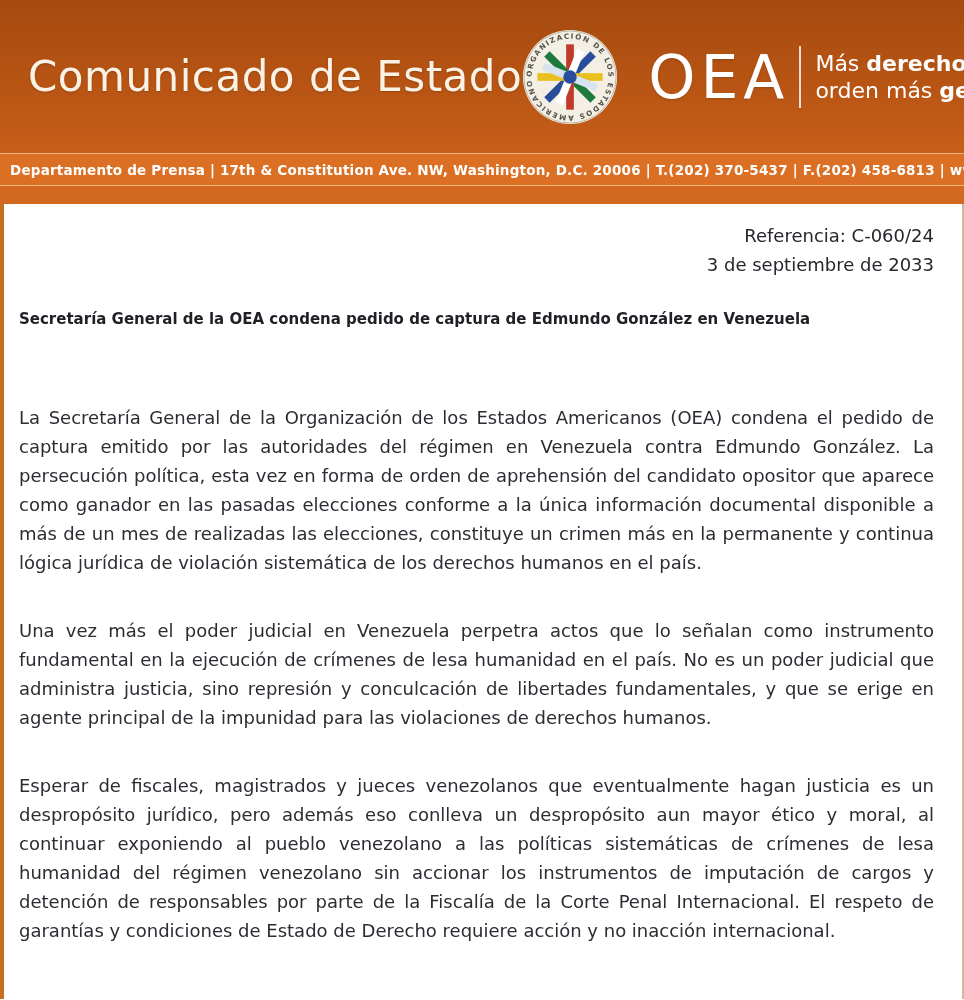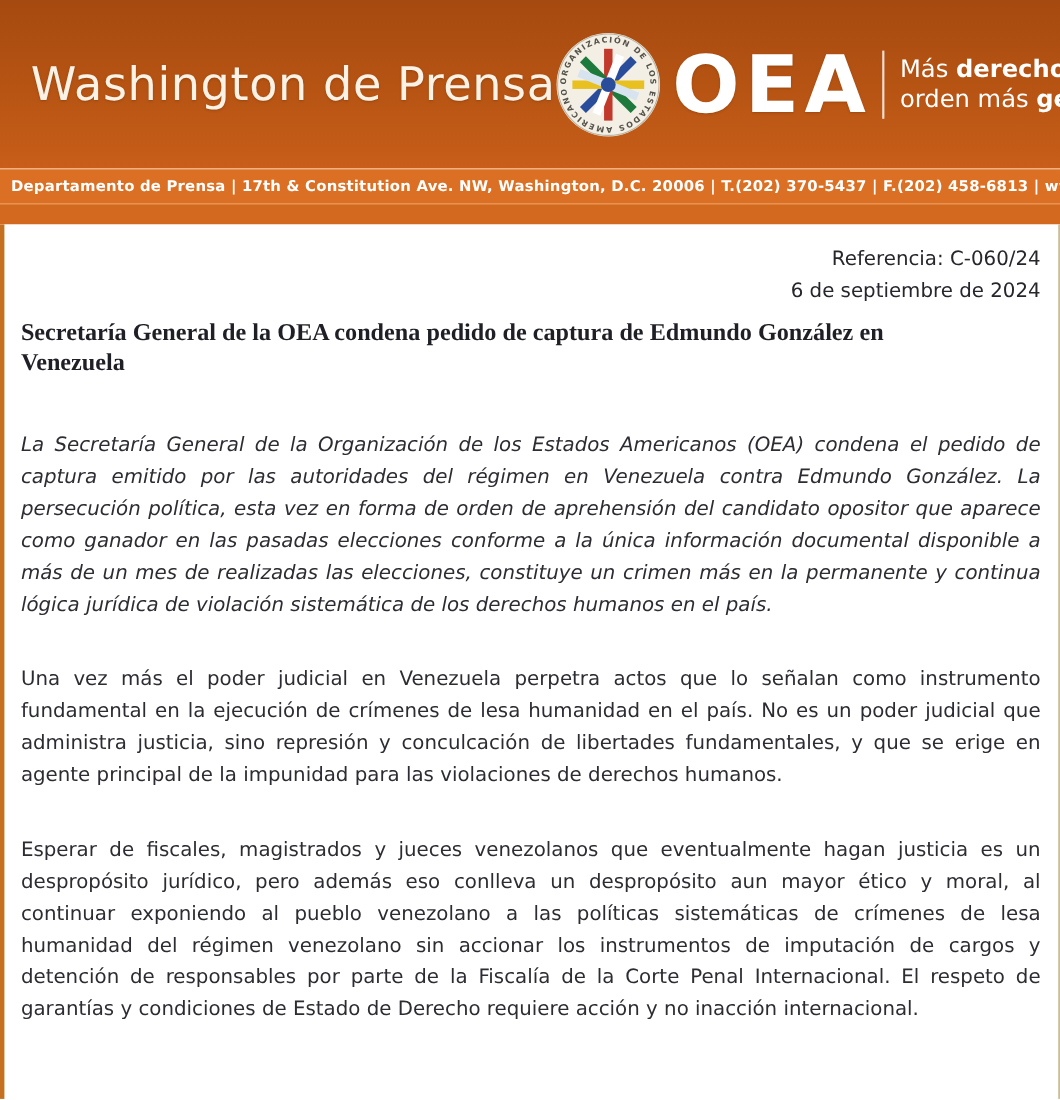--- a/index.html
+++ b/index.html
@@ -14,22 +14,22 @@
     padding:0 38px 0 28px;
   }
   .page-title{
     color:#fbf2e6; font-size:42px; font-weight:400; letter-spacing:0.5px;
     text-shadow:0 1px 2px rgba(90,40,0,.35);
     white-space:nowrap;
   }
   .logo-cluster{ display:flex; align-items:center; }
   .seal{ width:96px; height:96px; flex:0 0 auto; margin-right:10px; }
   .oea-text{
-    color:#ffffff; font-size:72px; font-weight:700; letter-spacing:5px;
-    line-height:1; text-shadow:0 1px 2px rgba(90,40,0,.3);
+    color:#ffffff; font-size:60px; font-weight:400; letter-spacing:5px;
+    line-height:1; text-shadow:0 1px 2px rgba(90,40,0,.3);margin-left:20px;
   }
   .logo-divider{
     width:2px; height:62px; background:rgba(255,255,255,.8);
     margin:0 14px 0 10px;
   }
   .tagline{ color:#ffffff; font-size:22px; line-height:27px; white-space:nowrap; }
   .tagline .bold{ font-weight:700; }
 
   
   .infobar{
@@ -43,40 +43,40 @@
     white-space:nowrap;
   }
   .infobar-strip{ height:18px; background:#d2691e; }
 
   
   .doc{
     background:#ffffff;
     border-left:4px solid #c4701f;
     border-right:2px solid #cbbc9b;
     min-height:795px;
-    padding:17px 16px 0 15px;
+    padding:17px 28px 0 15px;
     color:#2c2c33;
     font-size:18px;
   }
   .ref-block{ text-align:right; line-height:29px; color:#26262d; }
   .headline{
-    margin-top:9px; font-weight:700; font-size:22px; line-height:27px;
-    color:#1f1f26; max-width:860px;font-family:Liberation Serif, serif;
+    margin-top:27px; font-weight:700; font-size:15px; line-height:27px;
+    color:#1f1f26; max-width:860px;
   }
   .para{
     margin-top:39px; text-align:justify; line-height:29px;
   }
-  .para.first{ margin-top:48px;font-style:italic; }
+  .para.first{ margin-top:70px; }
 </style>
 </head>
 <body>
 
 <header class="header">
   <div class="header-main">
-    <div class="page-title">Washington de Prensa</div>
+    <div class="page-title">Comunicado de Estado</div>
 
     <div class="logo-cluster">
       <svg class="seal" viewBox="0 0 100 100" aria-hidden="true">
         <circle cx="50" cy="50" r="49" fill="#f3efe4"></circle>
         <circle cx="50" cy="50" r="48" fill="none" stroke="#b9b3a2" stroke-width="1"></circle>
         <defs>
           <path id="ringpath" d="M50,50 m-40,0 a40,40 0 1,1 80,0 a40,40 0 1,1 -80,0"></path>
         </defs>
         <text font-size="7.5" fill="#55524a" letter-spacing="1.5" font-weight="700">
           <textPath href="#ringpath">ORGANIZACIÓN DE LOS ESTADOS AMERICANOS</textPath>
@@ -109,21 +109,21 @@
 
   <div class="infobar">
     <div class="infobar-text">Departamento de Prensa | 17th &amp; Constitution Ave. NW, Washington, D.C. 20006 | T.(202) 370-5437 | F.(202) 458-6813 | www.oas.org</div>
     <div class="infobar-strip"></div>
   </div>
 </header>
 
 <main class="doc">
   <div class="ref-block">
     <div>Referencia: C-060/24</div>
-    <div>6 de septiembre de 2024</div>
+    <div>3 de septiembre de 2033</div>
   </div>
 
   <h1 class="headline">Secretaría General de la OEA condena pedido de captura de Edmundo González en Venezuela</h1>
 
   <p class="para first">La Secretaría General de la Organización de los Estados Americanos (OEA) condena el pedido de captura emitido por las autoridades del régimen en Venezuela contra Edmundo González. La persecución política, esta vez en forma de orden de aprehensión del candidato opositor que aparece como ganador en las pasadas elecciones conforme a la única información documental disponible a más de un mes de realizadas las elecciones, constituye un crimen más en la permanente y continua lógica jurídica de violación sistemática de los derechos humanos en el país.</p>
   <p class="para">Una vez más el poder judicial en Venezuela perpetra actos que lo señalan como instrumento fundamental en la ejecución de crímenes de lesa humanidad en el país. No es un poder judicial que administra justicia, sino represión y conculcación de libertades fundamentales, y que se erige en agente principal de la impunidad para las violaciones de derechos humanos.</p>
   <p class="para">Esperar de fiscales, magistrados y jueces venezolanos que eventualmente hagan justicia es un despropósito jurídico, pero además eso conlleva un despropósito aun mayor ético y moral, al continuar exponiendo al pueblo venezolano a las políticas sistemáticas de crímenes de lesa humanidad del régimen venezolano sin accionar los instrumentos de imputación de cargos y detención de responsables por parte de la Fiscalía de la Corte Penal Internacional. El respeto de garantías y condiciones de Estado de Derecho requiere acción y no inacción internacional.</p>
 </main>
 
 </body></html>

